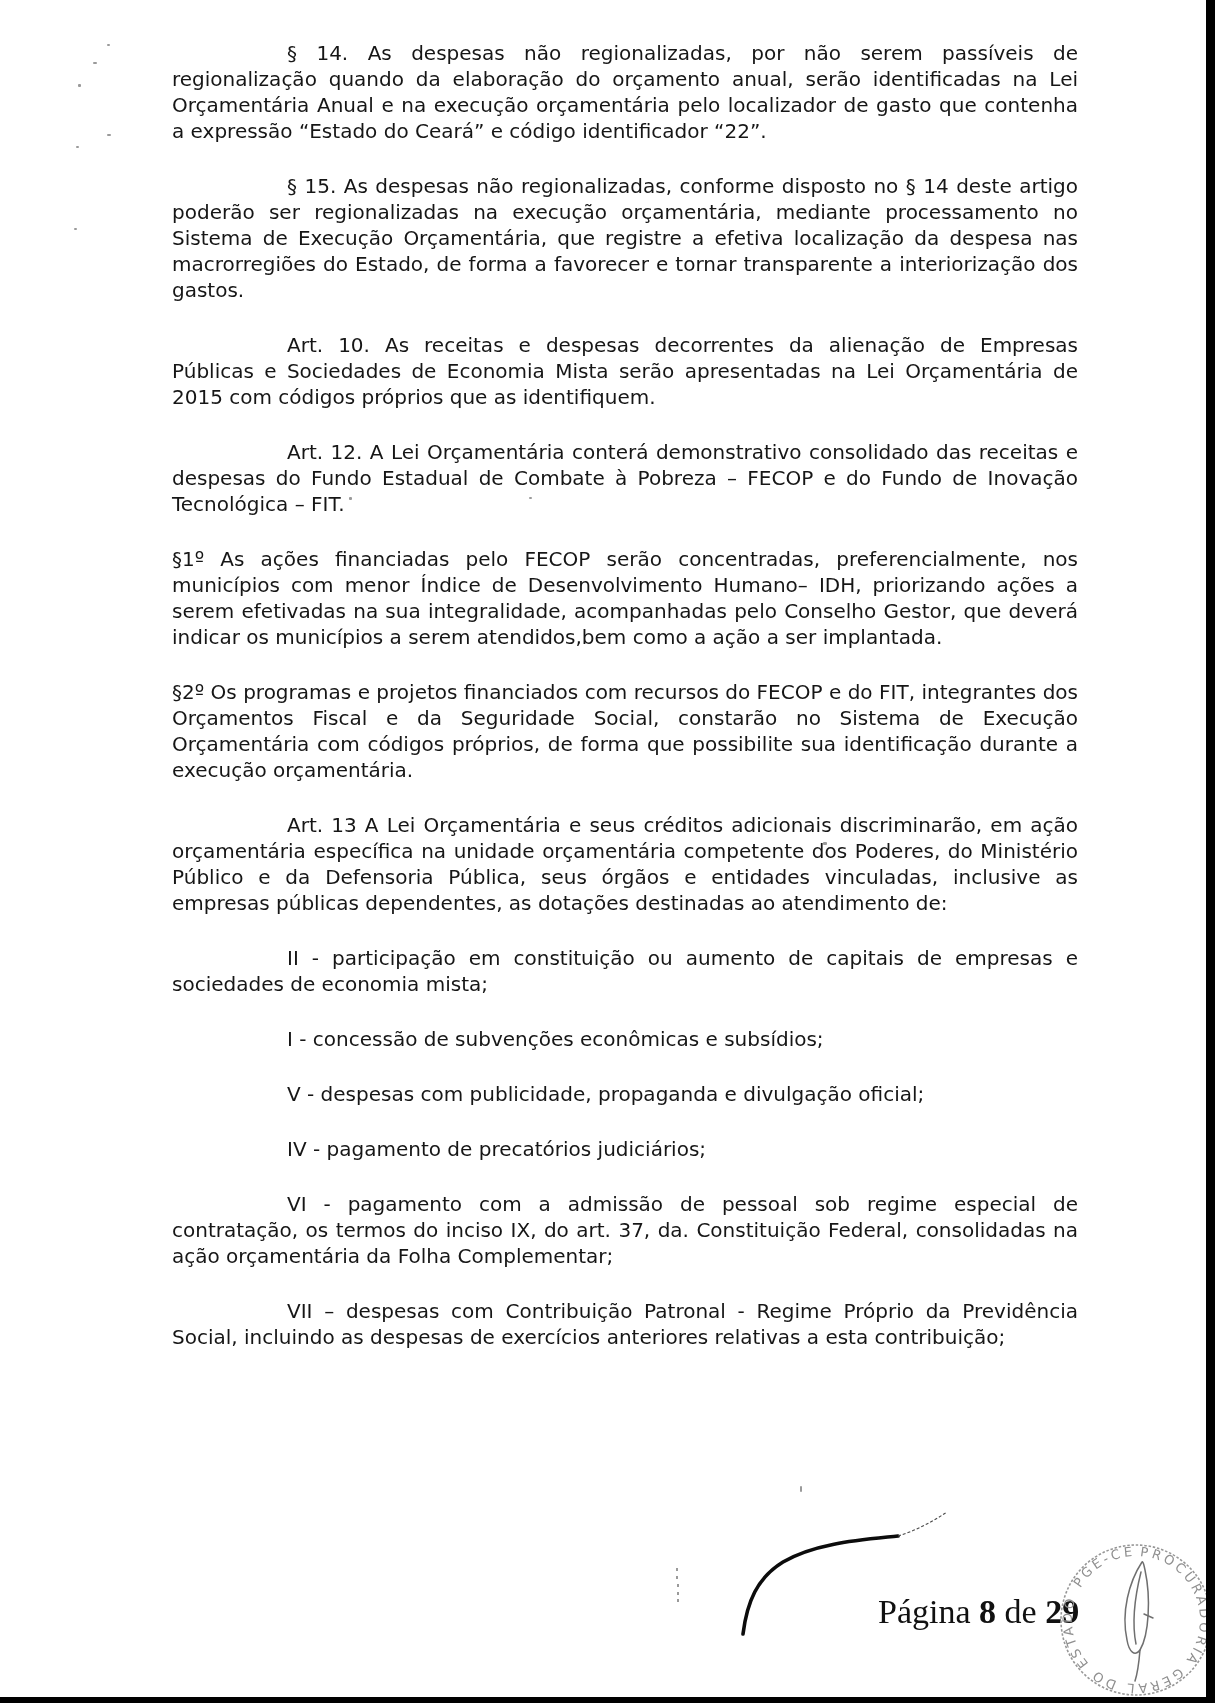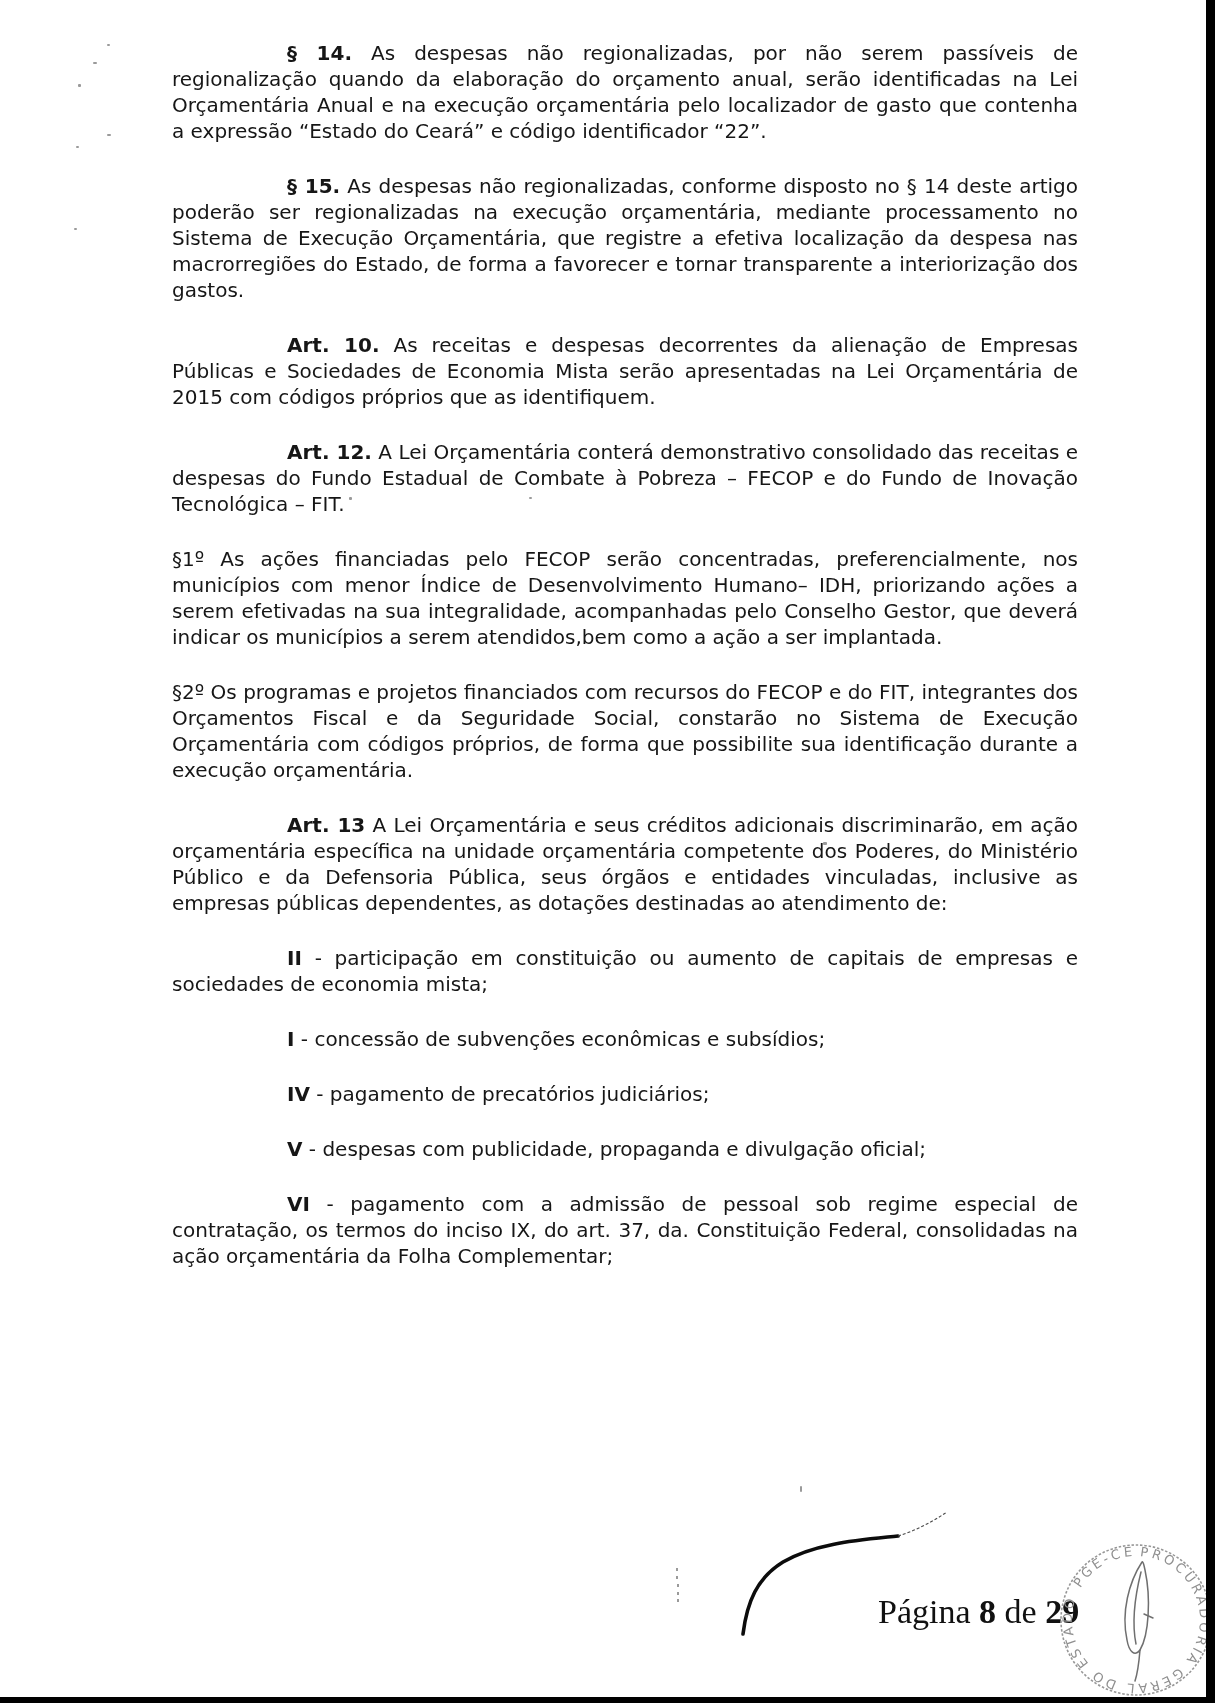--- a/index.html
+++ b/index.html
@@ -13,21 +13,21 @@
   }
   
   .doc-body{
     position:absolute;
     left:172px;top:40px;width:906px;
     font-size:20px;line-height:26px;
     text-align:justify;
   }
   .doc-body p{margin:0 0 29px 0;}
   .doc-body p.indent{text-indent:115px;}
-  .doc-body .lead{font-weight:bold;}
+  .doc-body .lead{font-weight:normal;}
   
   .footer{
     position:absolute;left:878px;top:1593px;
     font-family:"Liberation Serif","DejaVu Serif",serif;
     font-size:34px;color:#111;white-space:nowrap;
   }
   .footer b{font-weight:bold;}
   
   .edge-right{position:absolute;right:0;top:0;width:9px;height:1703px;background:#000;}
   .edge-bottom{position:absolute;left:0;top:1697px;width:1215px;height:6px;background:#000;}
@@ -56,26 +56,27 @@
 
     <p><span class="rest">§2º Os programas e projetos financiados com recursos do FECOP e do FIT, integrantes dos Orçamentos Fiscal e da Seguridade Social, constarão no Sistema de Execução Orçamentária com códigos próprios, de forma que possibilite sua identificação durante a execução orçamentária.</span></p>
 
     <p class="indent"><b class="lead">Art. 13</b><span class="rest"> A Lei Orçamentária e seus créditos adicionais discriminarão, em ação orçamentária específica na unidade orçamentária competente dos Poderes, do Ministério Público e da Defensoria Pública, seus órgãos e entidades vinculadas, inclusive as empresas públicas dependentes, as dotações destinadas ao atendimento de:</span></p>
 
     <p class="indent"><b class="lead">II</b><span class="rest"> - participação em constituição ou aumento de capitais de empresas e sociedades de economia mista;</span></p>
 
     <p class="indent"><b class="lead">I</b><span class="rest"> - concessão de subvenções econômicas e subsídios;</span></p>
 
 
+    <p class="indent"><b class="lead">V</b><span class="rest"> - despesas com publicidade, propaganda e divulgação oficial;</span></p>
+
     <p class="indent"><b class="lead">IV</b><span class="rest"> - pagamento de precatórios judiciários;</span></p>
-
-    <p class="indent"><b class="lead">V</b><span class="rest"> - despesas com publicidade, propaganda e divulgação oficial;</span></p>
 
     <p class="indent"><b class="lead">VI</b><span class="rest"> - pagamento com a admissão de pessoal sob regime especial de contratação, os termos do inciso IX, do art. 37, da. Constituição Federal, consolidadas na ação orçamentária da Folha Complementar;</span></p>
 
+    <p class="indent"><b class="lead">VII</b><span class="rest"> – despesas com Contribuição Patronal - Regime Próprio da Previdência Social, incluindo as despesas de exercícios anteriores relativas a esta contribuição;</span></p>
   </main>
 
   <svg class="sig" width="300" height="150" viewBox="0 0 300 150" aria-hidden="true">
     <path d="M 73 134 C 77 102 87 78 113 62 C 145 43 190 40 228 36" fill="none" stroke="#0c0c0c" stroke-width="3.6" stroke-linecap="round"></path>
     <path d="M 228 36 C 245 31 262 22 277 12" fill="none" stroke="#4a4a4a" stroke-width="1.1" stroke-dasharray="3 2"></path>
 
     <g fill="#9a9a9a">
       <rect x="6" y="68" width="2" height="3"></rect>
       <rect x="6" y="76" width="2" height="3"></rect>
       <rect x="7" y="84" width="2" height="3"></rect>

